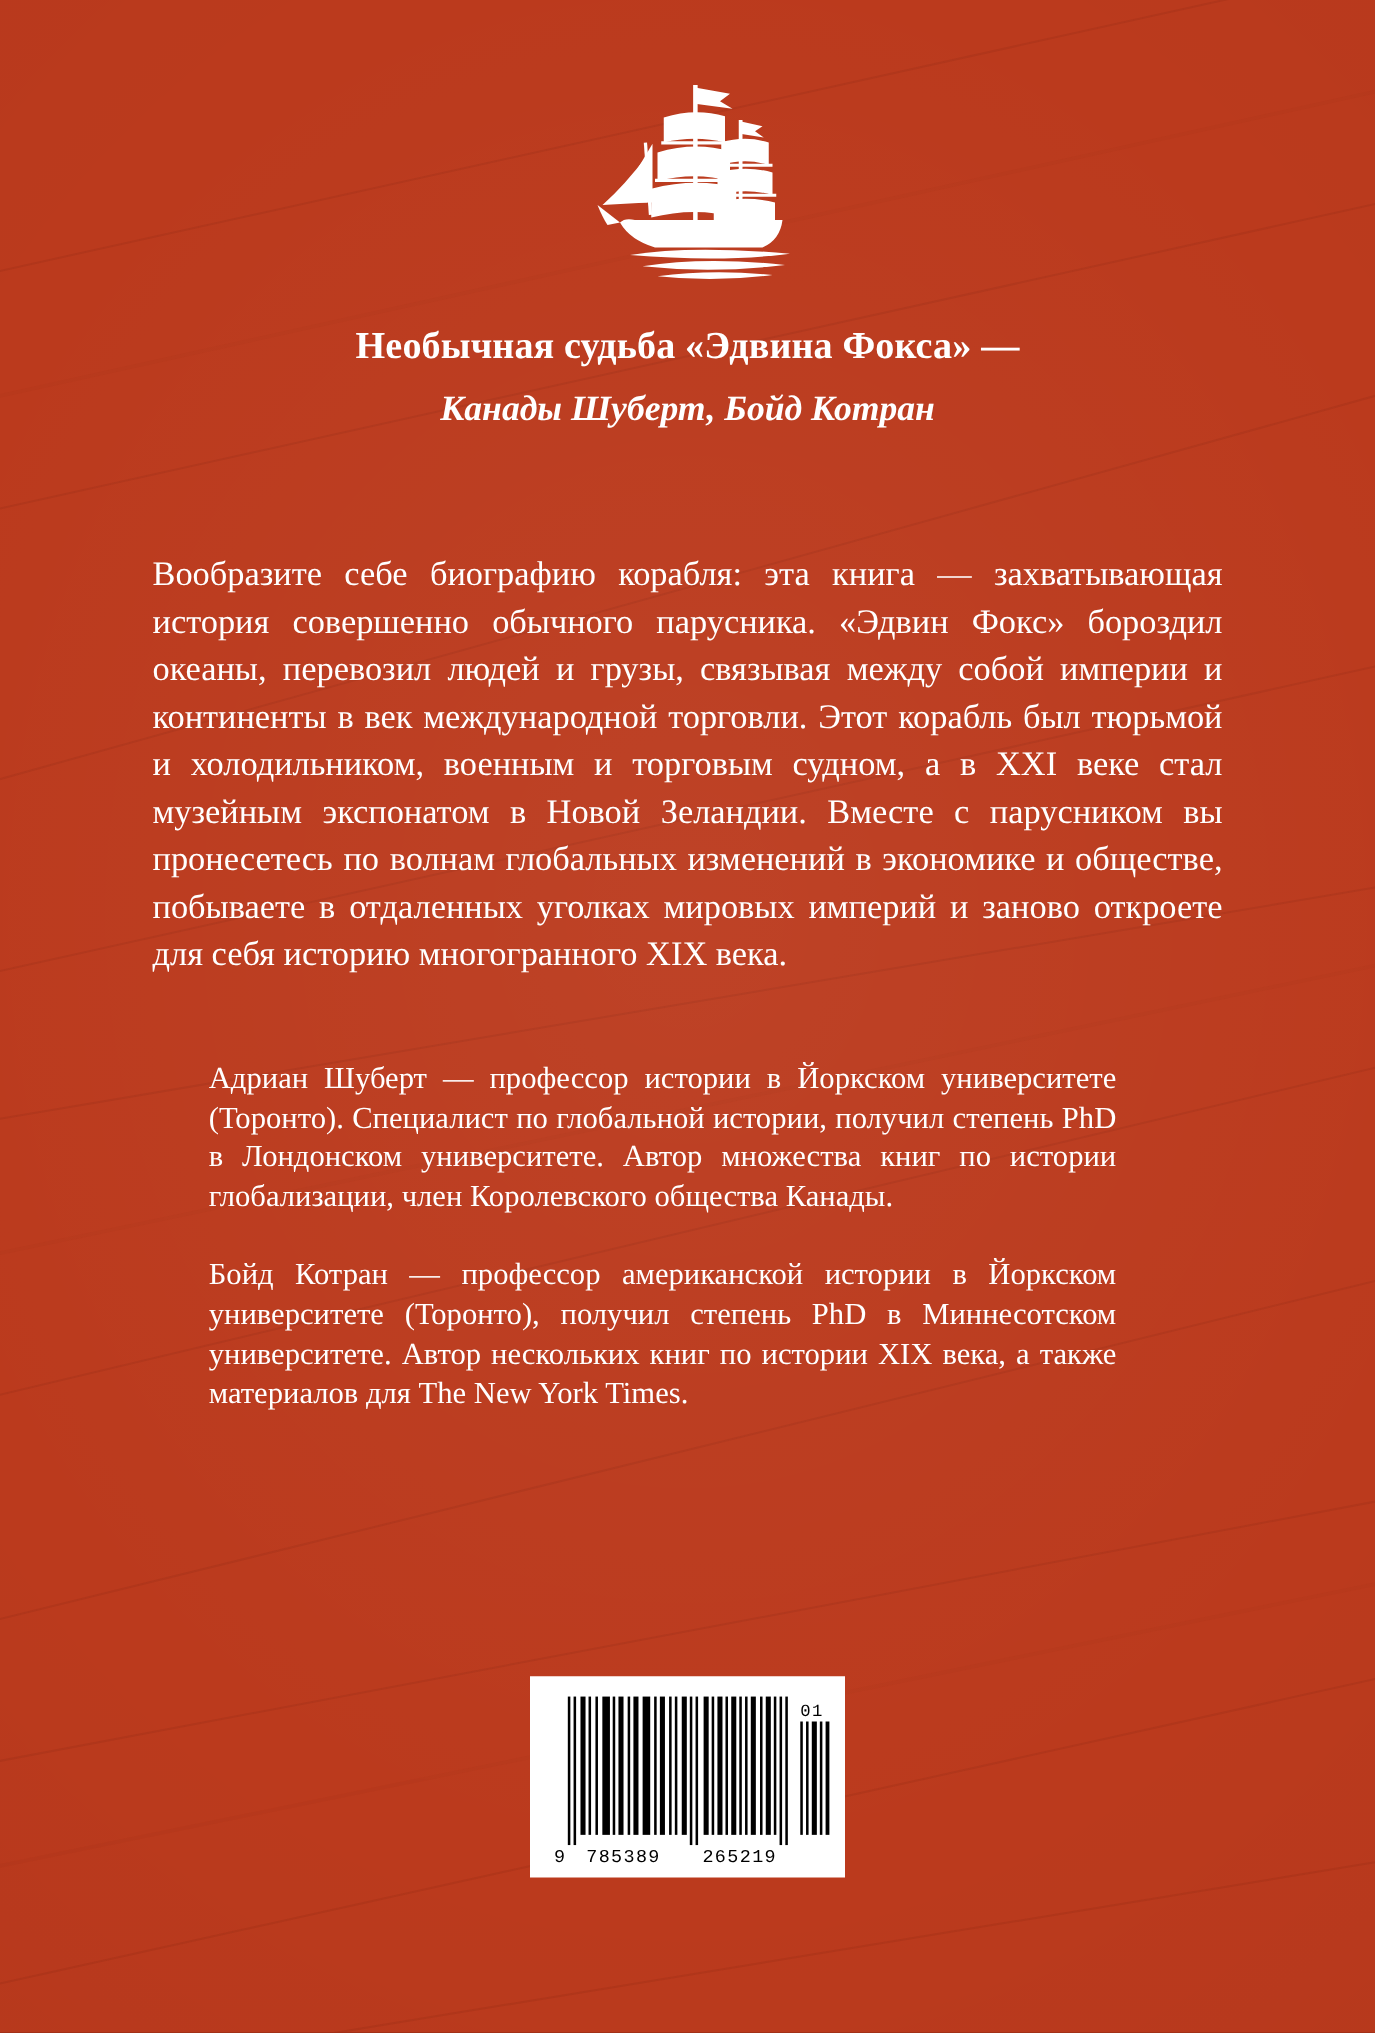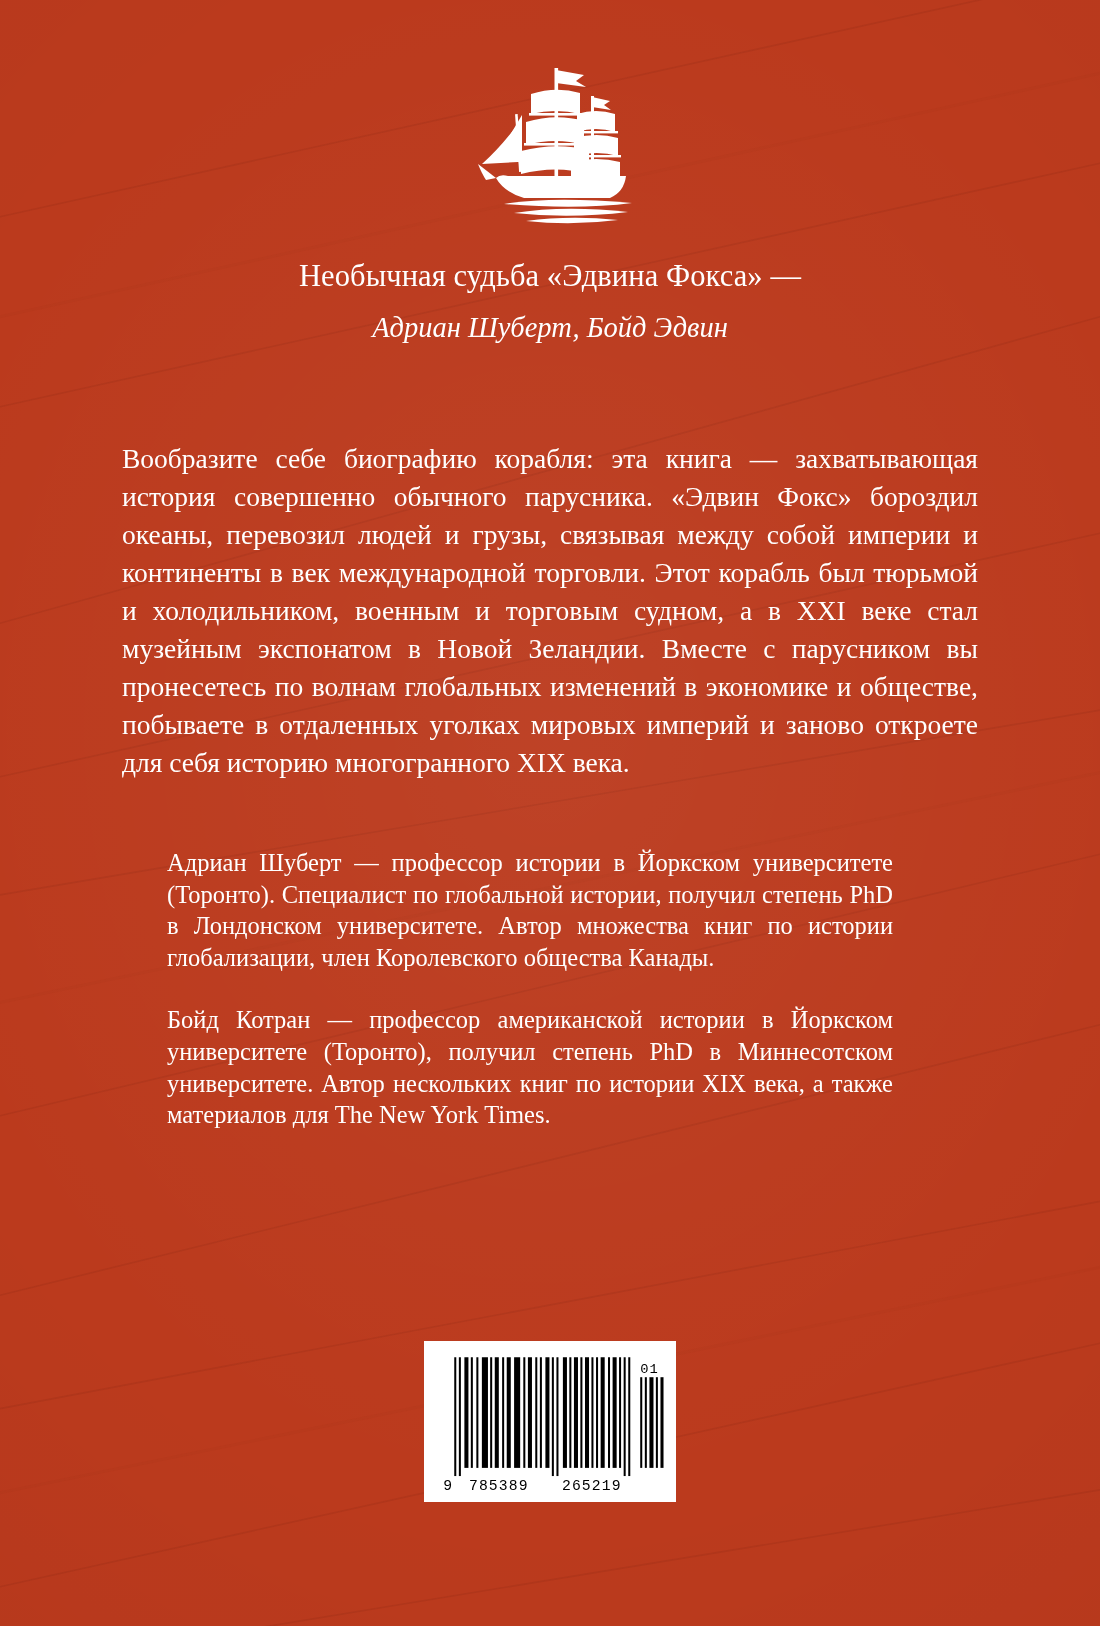--- a/index.html
+++ b/index.html
@@ -55,20 +55,21 @@
   }
   .logo-wrap svg { display: block; }
 
   
   .quote-block {
     position: absolute;
     top: 256px;
     left: 120px;
     right: 120px;
     text-align: center;
+    font-weight: bold;
   }
   .quote-line {
     font-size: 30.5px;
     line-height: 41px;
     letter-spacing: 0.1px;
     white-space: nowrap;
   }
   .quote-attrib {
     margin-top: 13px;
     font-style: italic;
@@ -186,21 +187,21 @@
 
           <path d="M44 152 Q92 144 172 151 Q118 158 44 152 Z"></path>
           <path d="M54 161 Q104 153 168 160 Q110 167 54 161 Z"></path>
           <path d="M66 169 Q110 163 158 168 Q112 174 66 169 Z"></path>
         </g>
       </svg>
     </div>
 
     <div class="quote-block">
       <div class="quote-line">Необычная судьба «Эдвина Фокса» —</div>
-      <div class="quote-attrib">Адриан Шуберт, Бойд Эдвин</div>
+      <div class="quote-attrib">Канады Шуберт, Бойд Котран</div>
     </div>
 
     <div class="description">
       <p>Вообразите себе биографию корабля: эта книга — захватывающая история совершенно обычного парусника. «Эдвин Фокс» бороздил океаны, перевозил людей и грузы, связывая между собой империи и континенты в век международной торговли. Этот корабль был тюрьмой и холодильником, военным и торговым судном, а в XXI веке стал музейным экспонатом в Новой Зеландии. Вместе с парусником вы пронесетесь по волнам глобальных изменений в экономике и обществе, побываете в отдаленных уголках мировых империй и заново откроете для себя историю многогранного XIX века.</p>
     </div>
 
     <div class="bios">
       <p class="bio">Адриан Шуберт — профессор истории в Йоркском университете (Торонто). Специалист по глобальной истории, получил степень PhD в Лондонском университете. Автор множества книг по истории глобализации, член Королевского общества Канады.</p>
       <p class="bio">Бойд Котран — профессор американской истории в Йоркском университете (Торонто), получил степень PhD в Миннесотском университете. Автор нескольких книг по истории XIX века, а также материалов для The New York Times.</p>
     </div>

